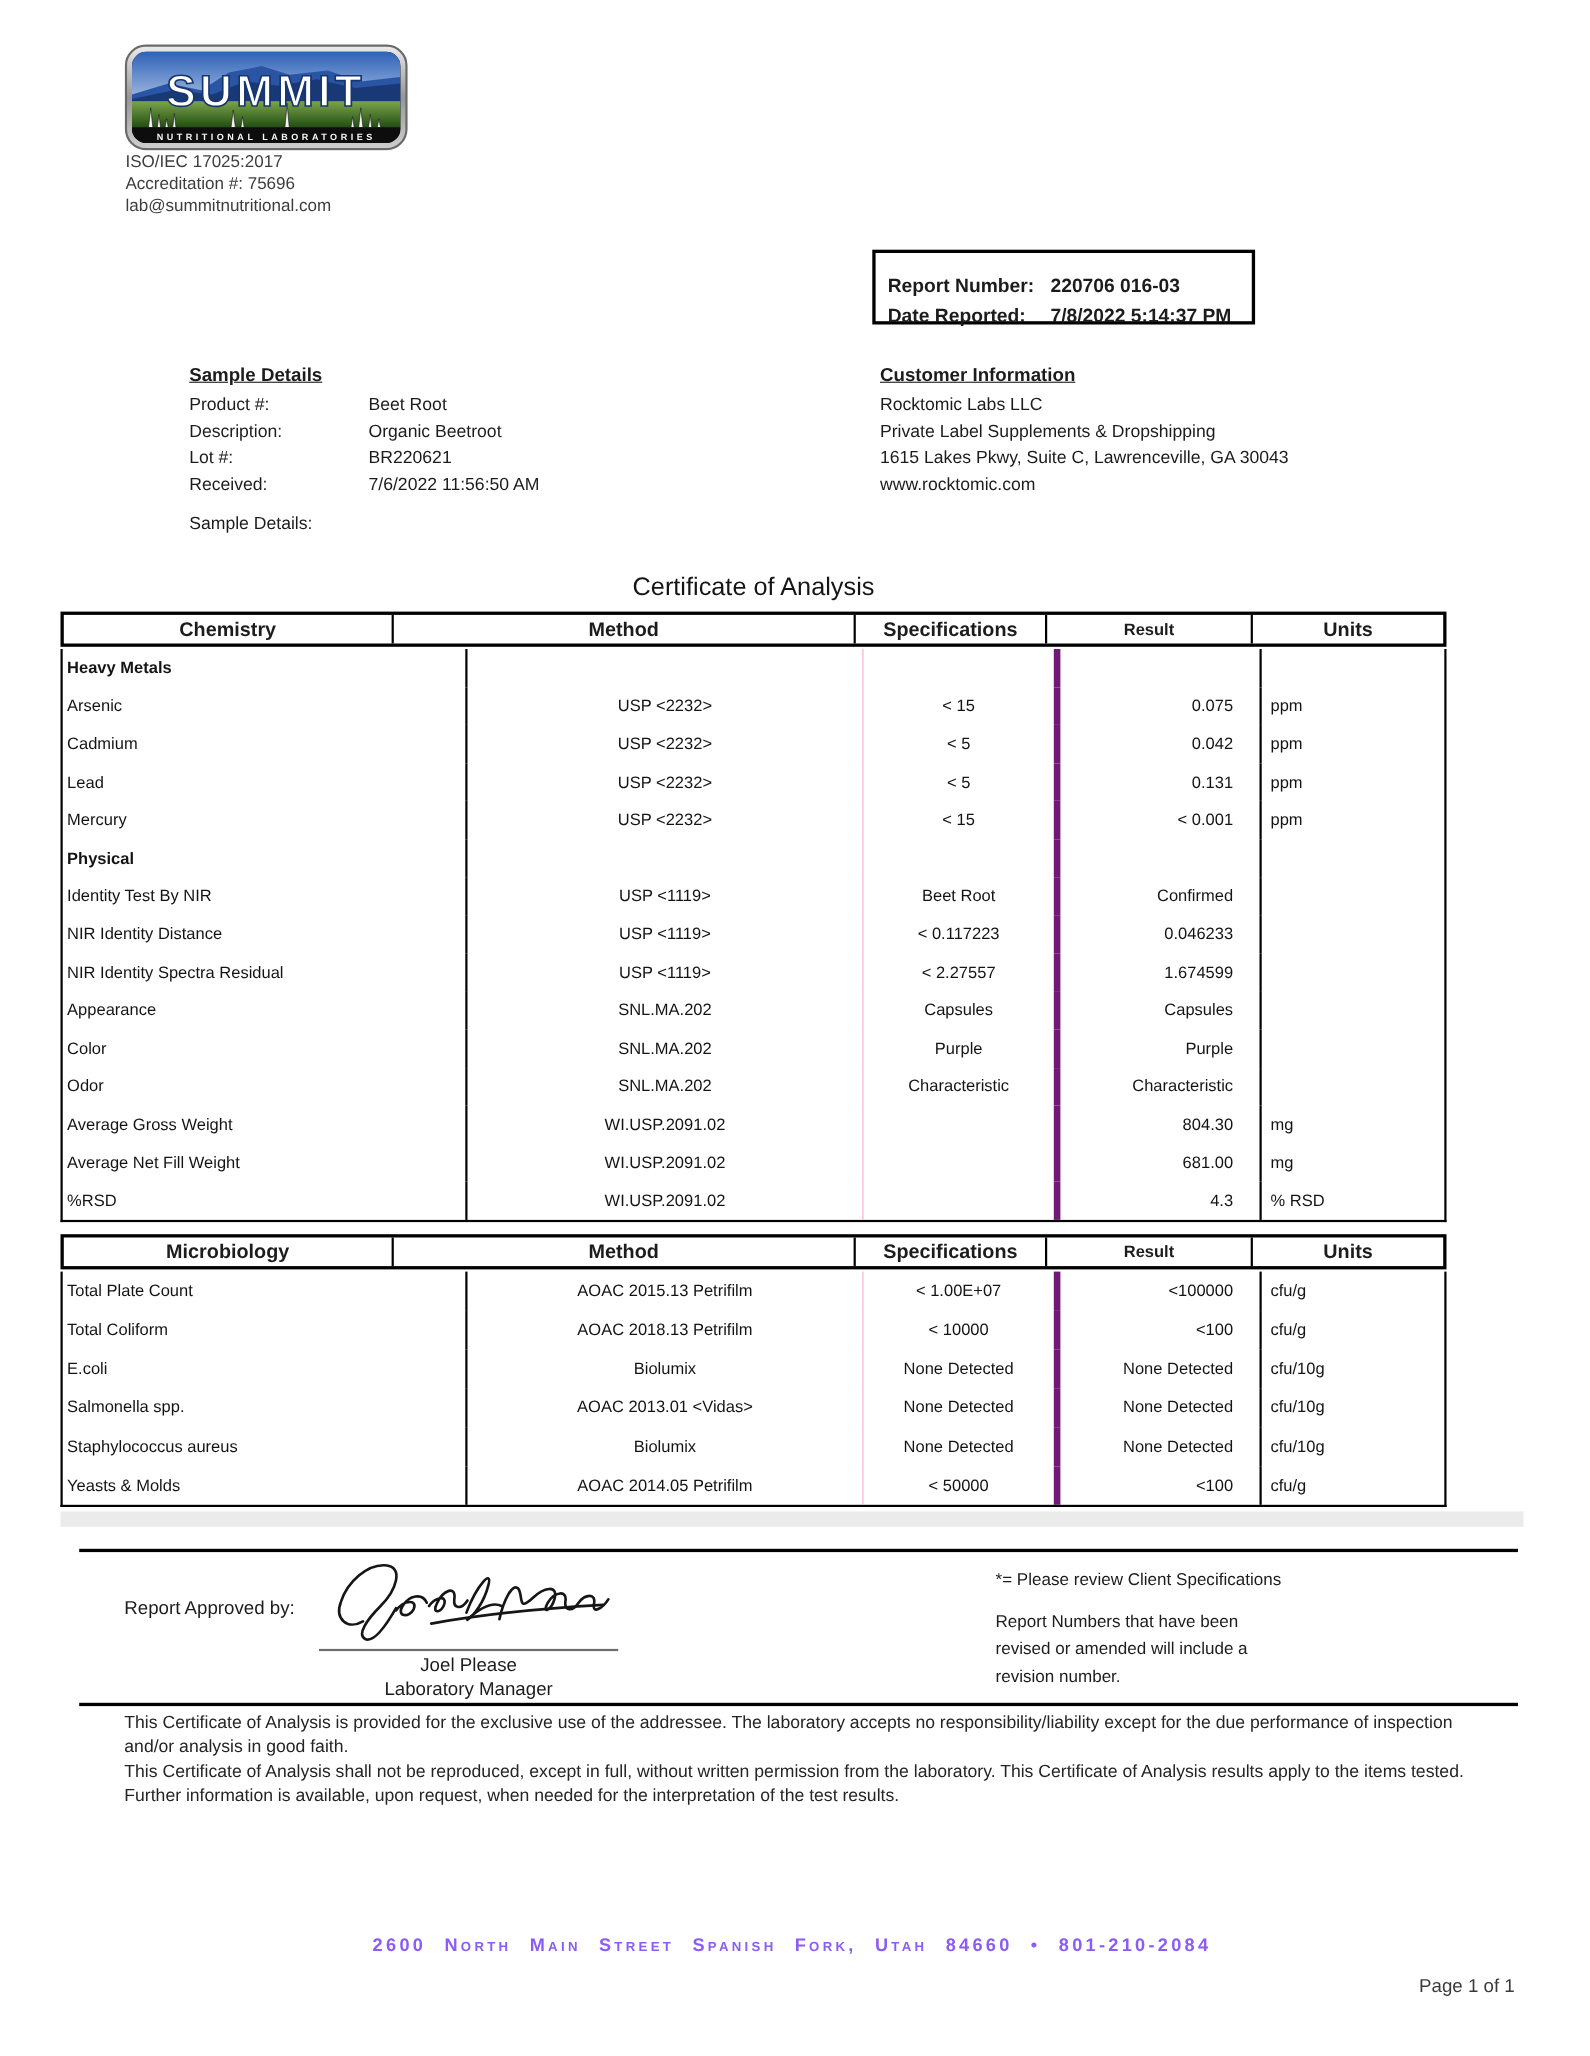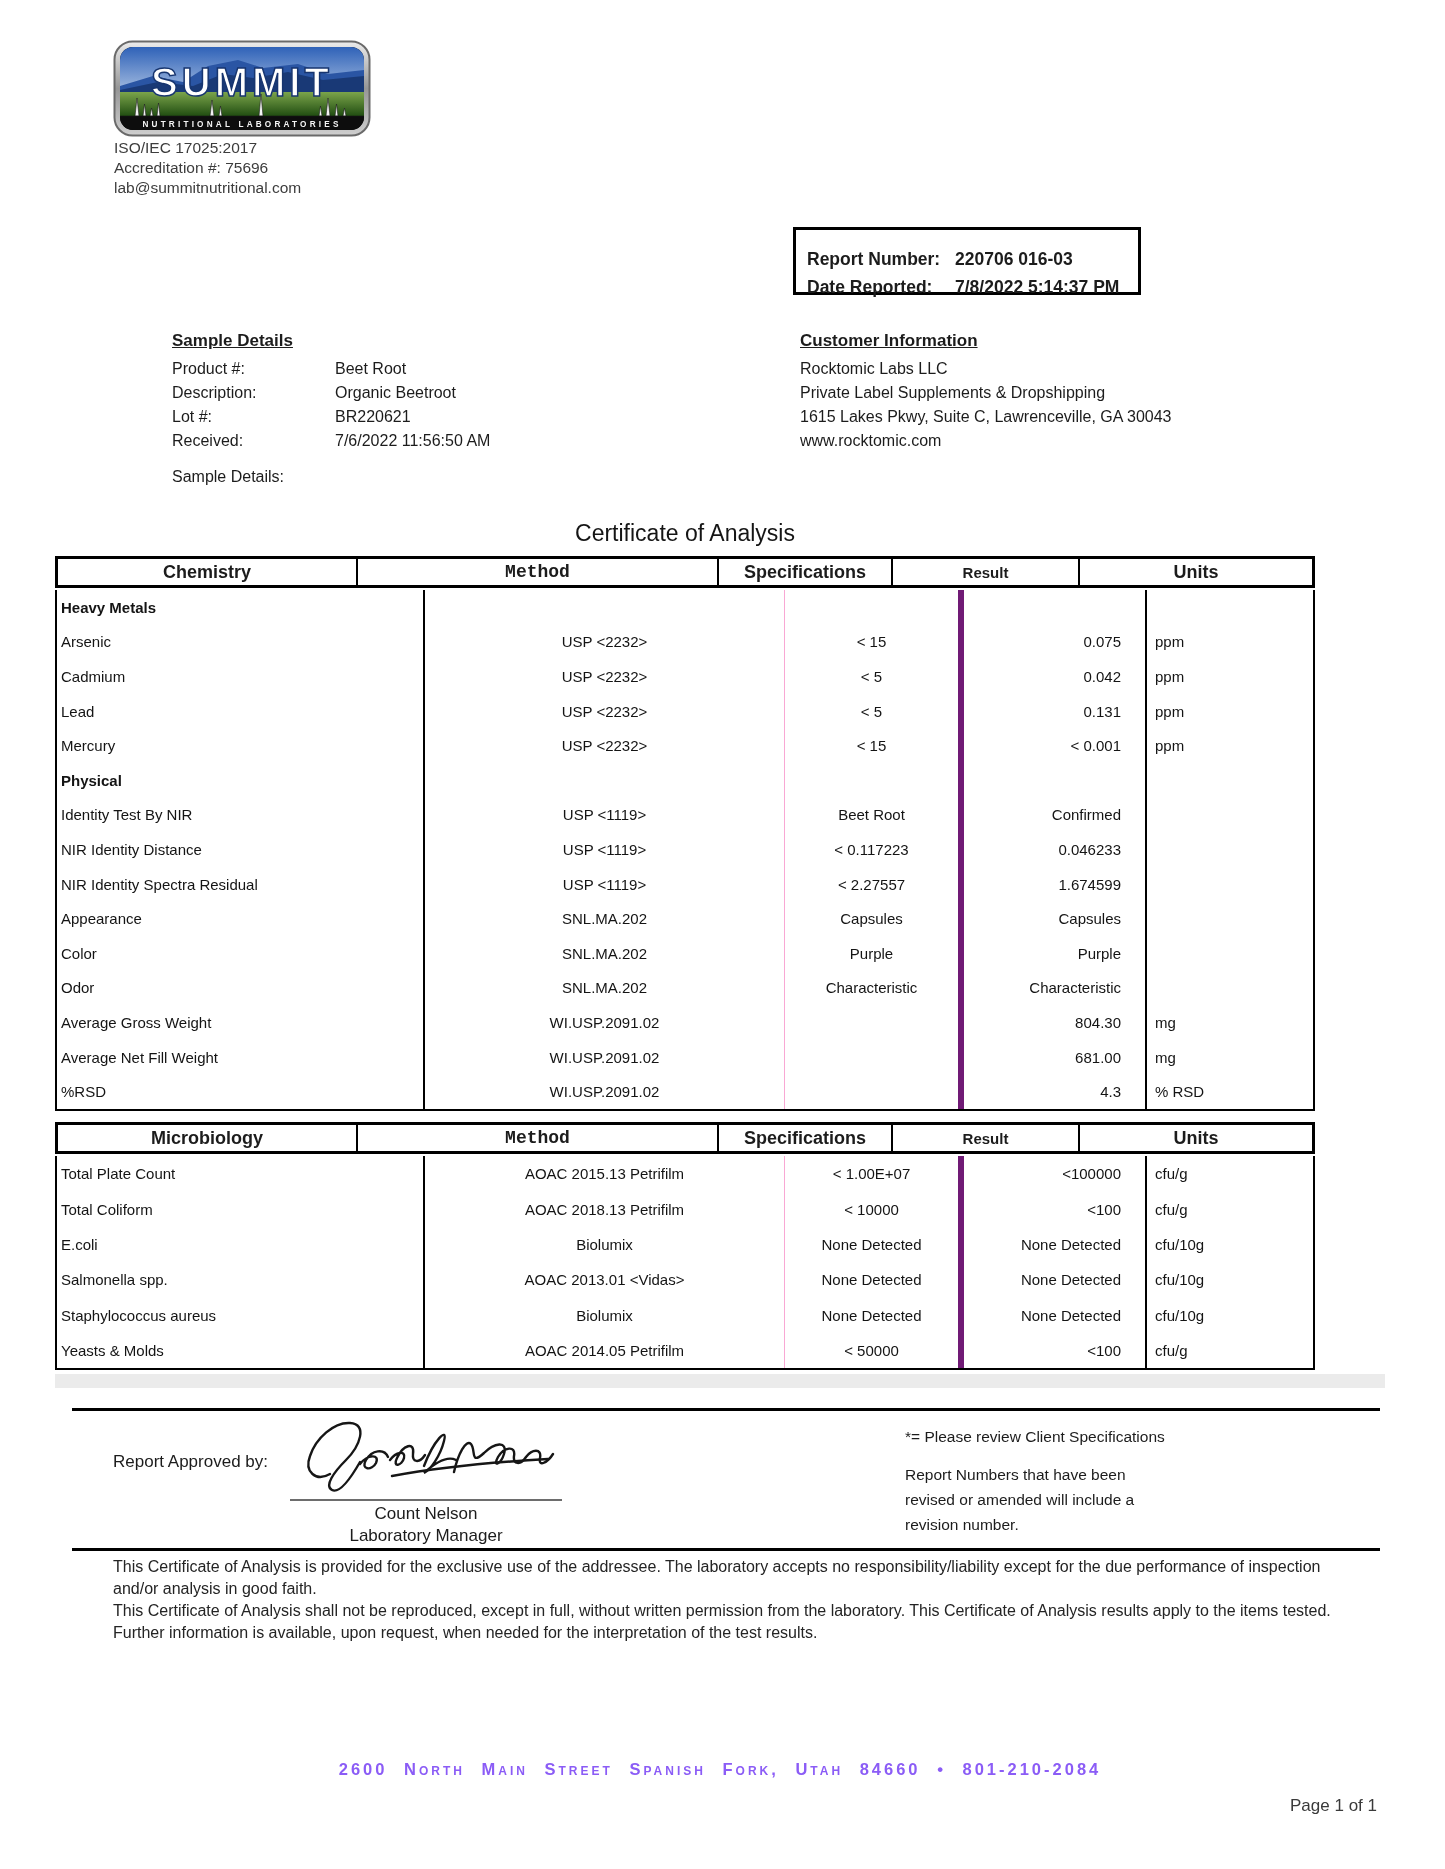--- a/index.html
+++ b/index.html
@@ -35,21 +35,21 @@
   .cert-title { left:55px; top:520px; width:1260px; text-align:center; font-size:23px; color:#151515; }
 
   
   .thead {
     left:55px; width:1260px; height:32px; border:3px solid #000; box-sizing:border-box;
     display:flex; background:#fff;
   }
   .hcell { box-sizing:border-box; display:flex; align-items:center; justify-content:center;
     font-weight:bold; font-size:18px; }
   .hcell + .hcell { border-left:2.5px solid #000; }
-  .hc0 { width:298px; } .hc1 { width:361px;font-family:Liberation Mono, monospace; } .hc2 { width:174px; } .hc3 { width:187px; font-size:15px; } .hc4 { flex:1; }
+  .hc0 { width:298px; } .hc1 { width:420px; } .hc2 { width:174px; } .hc3 { width:187px; font-size:15px; } .hc4 { flex:1; }
   .tbody {
     left:55px; width:1260px; border:2.5px solid #000; border-top:none; box-sizing:border-box;
     display:flex; flex-direction:column; background:#fff;
   }
   .trow { display:flex; }
   .chem .trow { height:34.6px; }
   .micro .trow { height:35.4px; }
   .tcell { box-sizing:border-box; display:flex; align-items:center; font-size:15px; color:#141414; }
   .tcell.c0 { width:366px; padding-left:4px; }
   .tcell.c1 { width:361px; justify-content:center; border-left:2px solid #000; }
@@ -364,21 +364,21 @@
     <g fill="none" stroke="#161616" stroke-width="2.4" stroke-linecap="round">
       <path d="M34,64 C20,72 8,62 14,46 C20,28 38,12 54,13 C72,14 64,36 50,50 C38,62 28,76 36,80 C44,84 56,66 64,52"></path>
       <path d="M64,54 C72,44 84,44 80,53 C76,61 64,60 70,50 C76,40 88,38 92,47"></path>
       <path d="M94,50 C100,42 110,40 108,48 C106,56 96,58 101,48 C107,35 119,31 117,44 C116,52 123,54 129,45"></path>
       <path d="M128,56 C138,30 152,16 148,31 C144,47 134,60 128,63 C140,52 152,46 160,50"></path>
       <path d="M158,62 C162,44 170,29 175,34 C180,40 174,56 188,43 C198,33 212,30 208,44 C205,54 196,58 202,47 C208,37 220,35 218,46 C217,54 224,56 230,47 C236,39 246,38 244,48 C242,58 252,52 257,44"></path>
       <path d="M96,66 C140,58 200,52 252,49"></path>
     </g>
   </svg>
   <div class="abs sig-line"></div>
-  <div class="abs approver-name">Count Nelson</div>
+  <div class="abs approver-name">Joel Please</div>
   <div class="abs approver-title">Laboratory Manager</div>
 
   <div class="abs spec-note">*= Please review Client Specifications</div>
   <div class="abs revision-note">Report Numbers that have been revised or amended will include a revision number.</div>
 
   <div class="abs rule" style="top:1548px;"></div>
 
   <div class="abs disclaimer">
     <p>This Certificate of Analysis is provided for the exclusive use of the addressee. The laboratory accepts no responsibility/liability except for the due performance of inspection and/or analysis in good faith.</p>
     <p>This Certificate of Analysis shall not be reproduced, except in full, without written permission from the laboratory. This Certificate of Analysis results apply to the items tested. Further information is available, upon request, when needed for the interpretation of the test results.</p>

